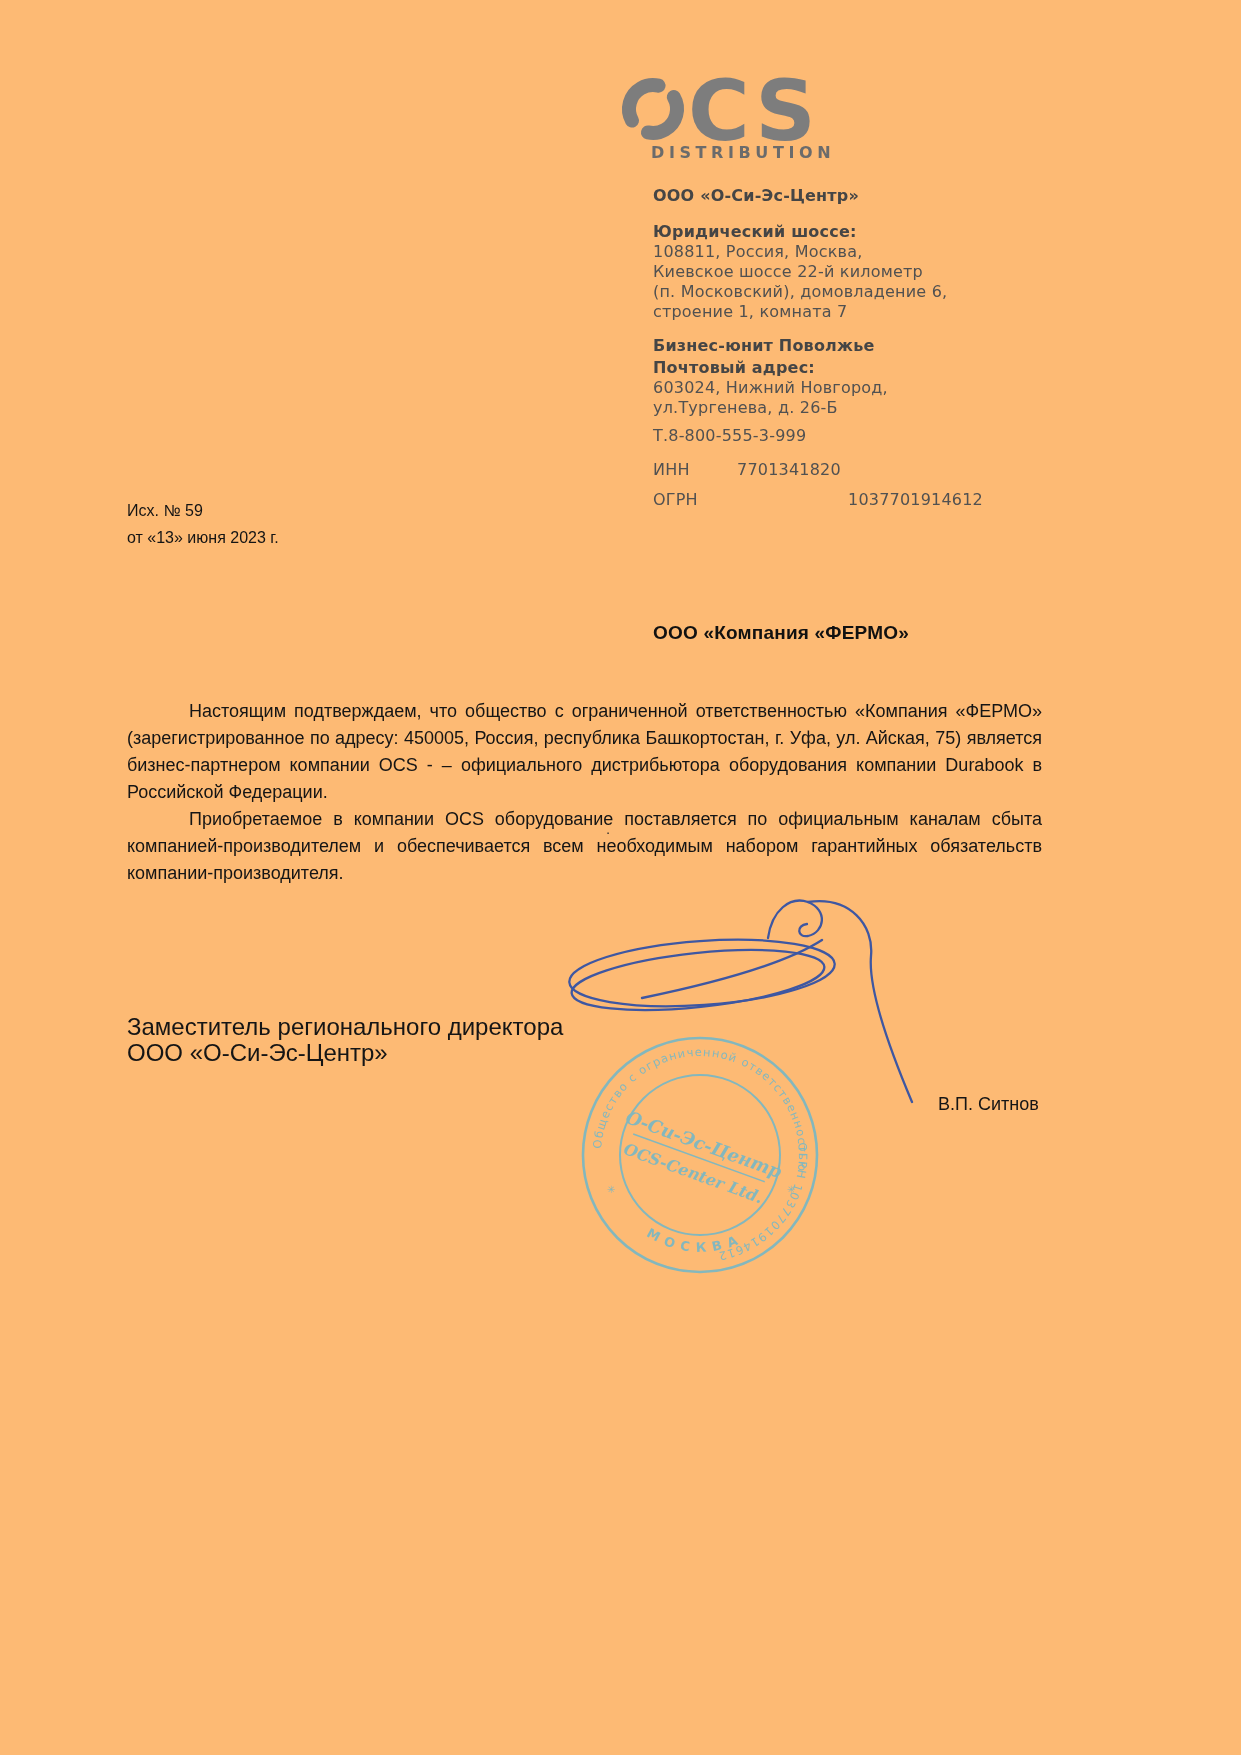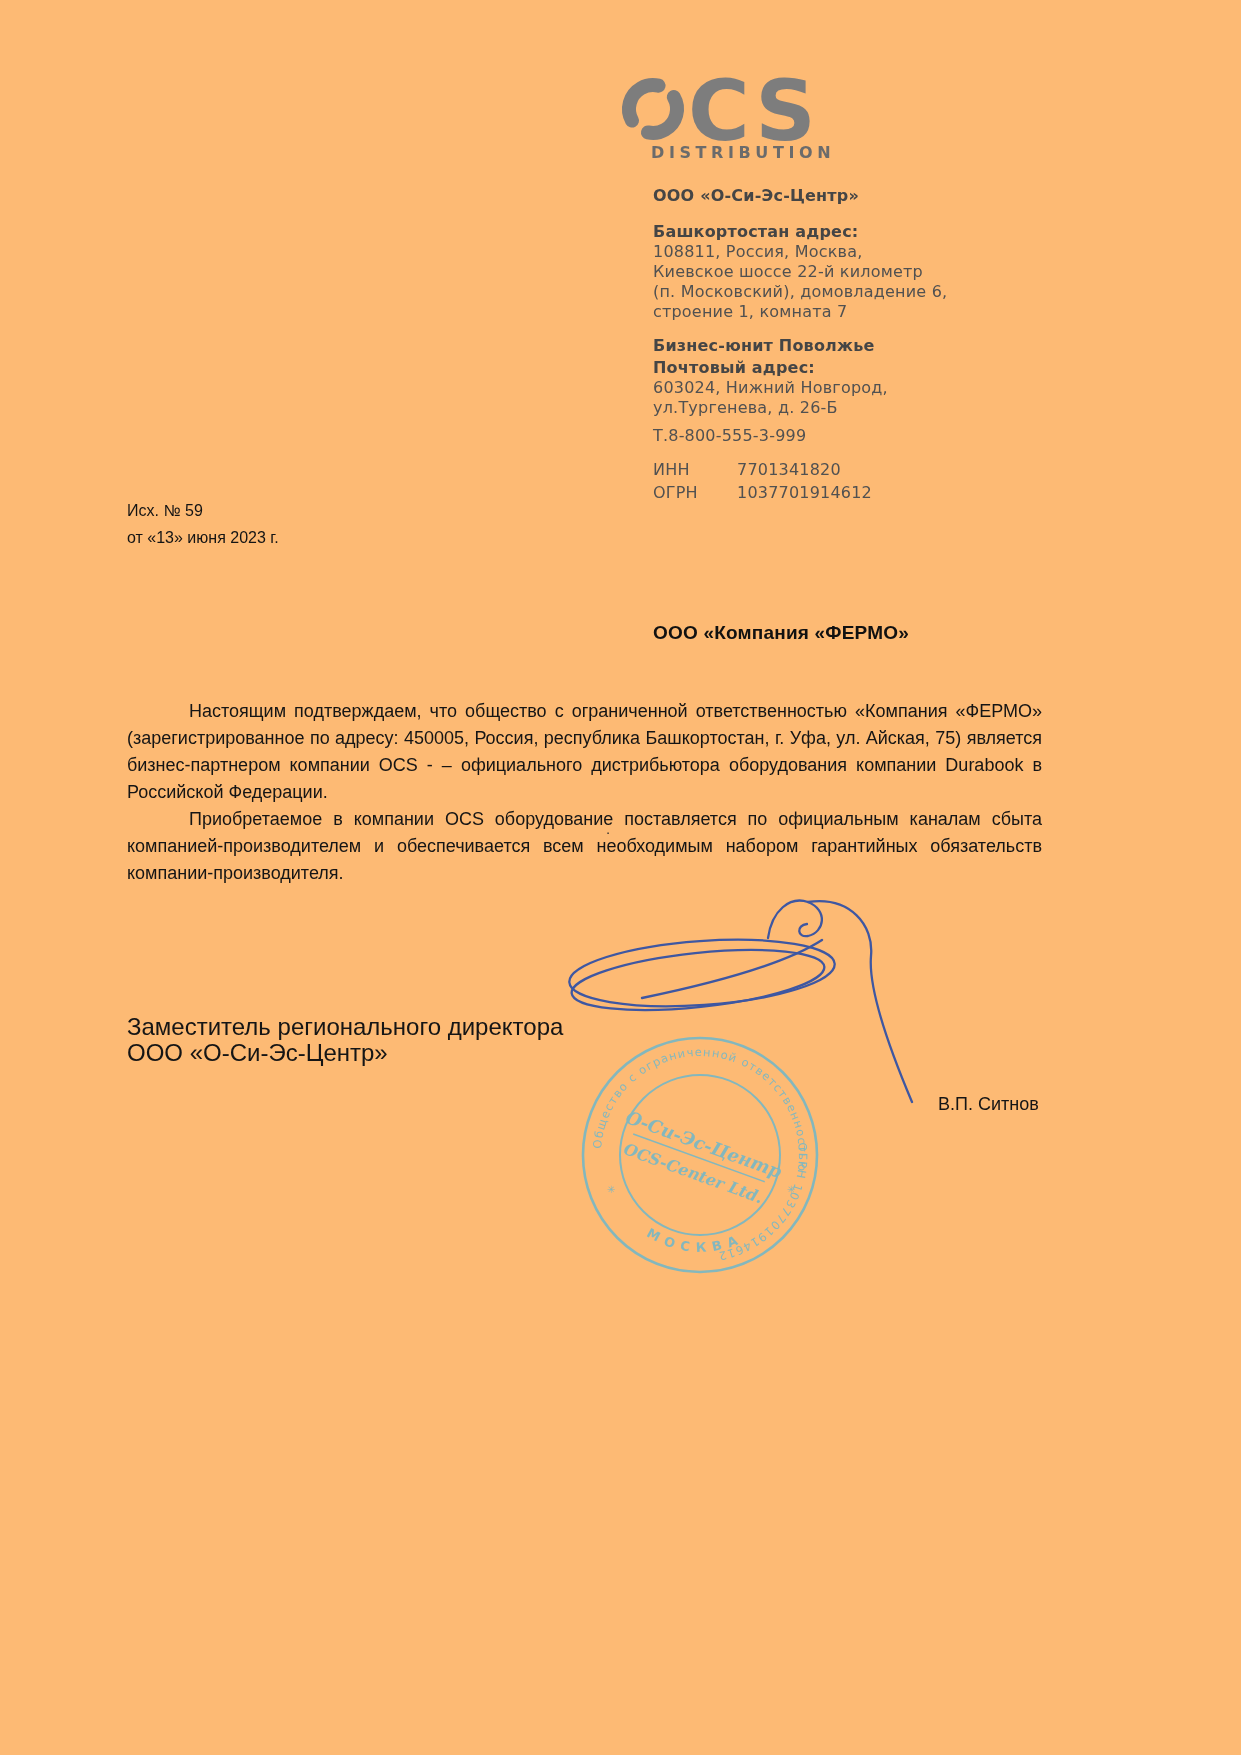--- a/index.html
+++ b/index.html
@@ -19,21 +19,21 @@
     position:absolute; left:653px; top:186px; width:330px;
     font-family:"DejaVu Sans", sans-serif; font-size:16px; line-height:20px;
     color:#515151; letter-spacing:0.2px;
   }
   .sender .b { font-weight:bold; color:#454545; }
   .s-company { margin:0 0 16px 0; }
   .s-bu   { margin-top:14px; }
   .s-postal-label { margin-top:2px; }
   .s-phone { margin-top:8px; }
   .s-idrow { margin-top:14px; display:flex; }
-  .s-idrow + .s-idrow { margin-top:3px; }
+  .s-idrow + .s-idrow { margin-top:10px;justify-content:space-between; }
   .s-idrow .lbl { width:84px; }
   
   .ref { position:absolute; left:127px; top:497px; font-size:16px; line-height:27px; color:#141414; }
   .recipient {
     position:absolute; left:653px; top:622px;
     font-size:19px; font-weight:bold; letter-spacing:0.2px; color:#111;
   }
   
   .body-text {
     position:absolute; left:127px; top:698px; width:915px;
@@ -56,21 +56,21 @@
     <svg width="230" height="78" viewBox="0 0 230 78">
       <circle cx="41" cy="39" r="24" fill="none" stroke="#7d7d7d" stroke-width="14" stroke-dasharray="55 20.4" stroke-linecap="round" transform="rotate(-30 41 39)"></circle>
       <text x="76" y="70" font-family="DejaVu Sans, sans-serif" font-weight="bold" font-size="84" letter-spacing="4" fill="#7d7d7d">CS</text>
     </svg>
   </div>
   <div class="logo-sub">DISTRIBUTION</div>
 
   <div class="sender">
     <div class="s-company b">ООО «О-Си-Эс-Центр»</div>
 
-    <div class="b">Башкортостан адрес:</div>
+    <div class="b">Юридический шоссе:</div>
     <div>108811, Россия, Москва,</div>
     <div>Киевское шоссе 22-й километр</div>
     <div>(п. Московский), домовладение 6,</div>
     <div>строение 1, комната 7</div>
 
     <div class="s-bu b">Бизнес-юнит Поволжье</div>
 
     <div class="s-postal-label b">Почтовый адрес:</div>
     <div>603024, Нижний Новгород,</div>
     <div>ул.Тургенева, д. 26-Б</div>

